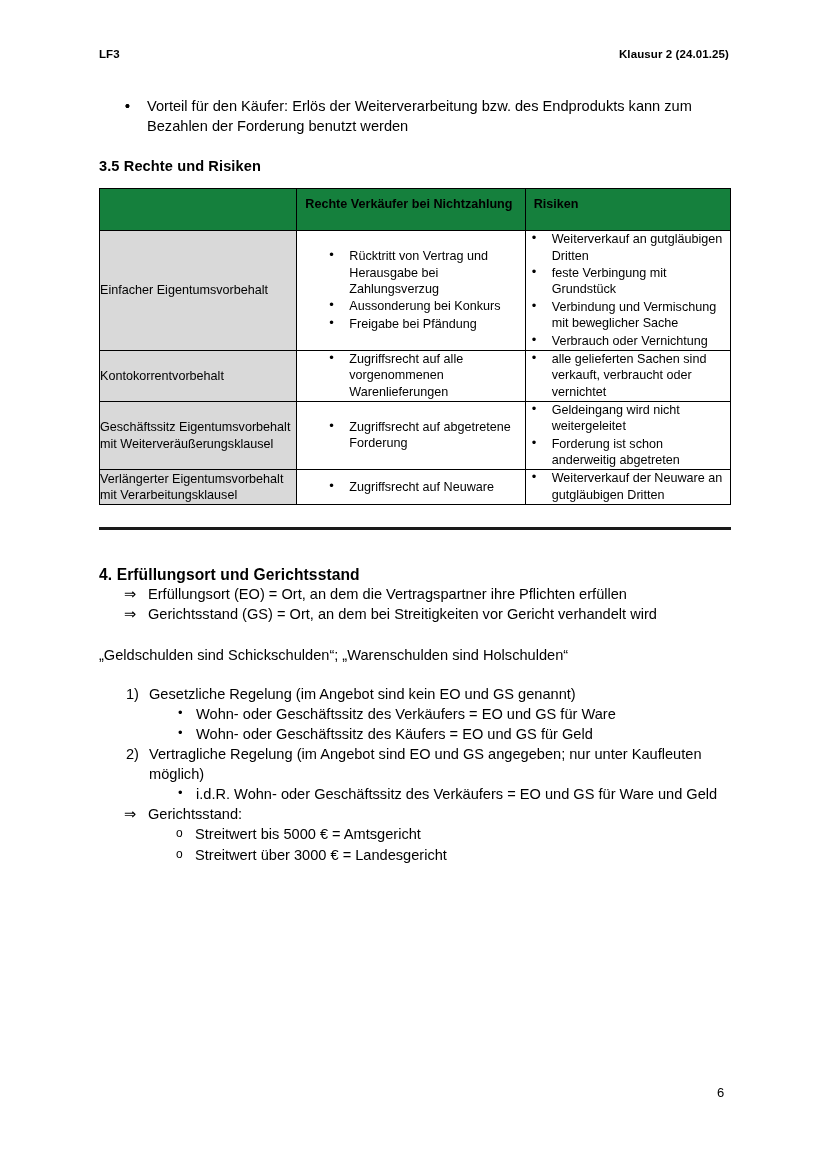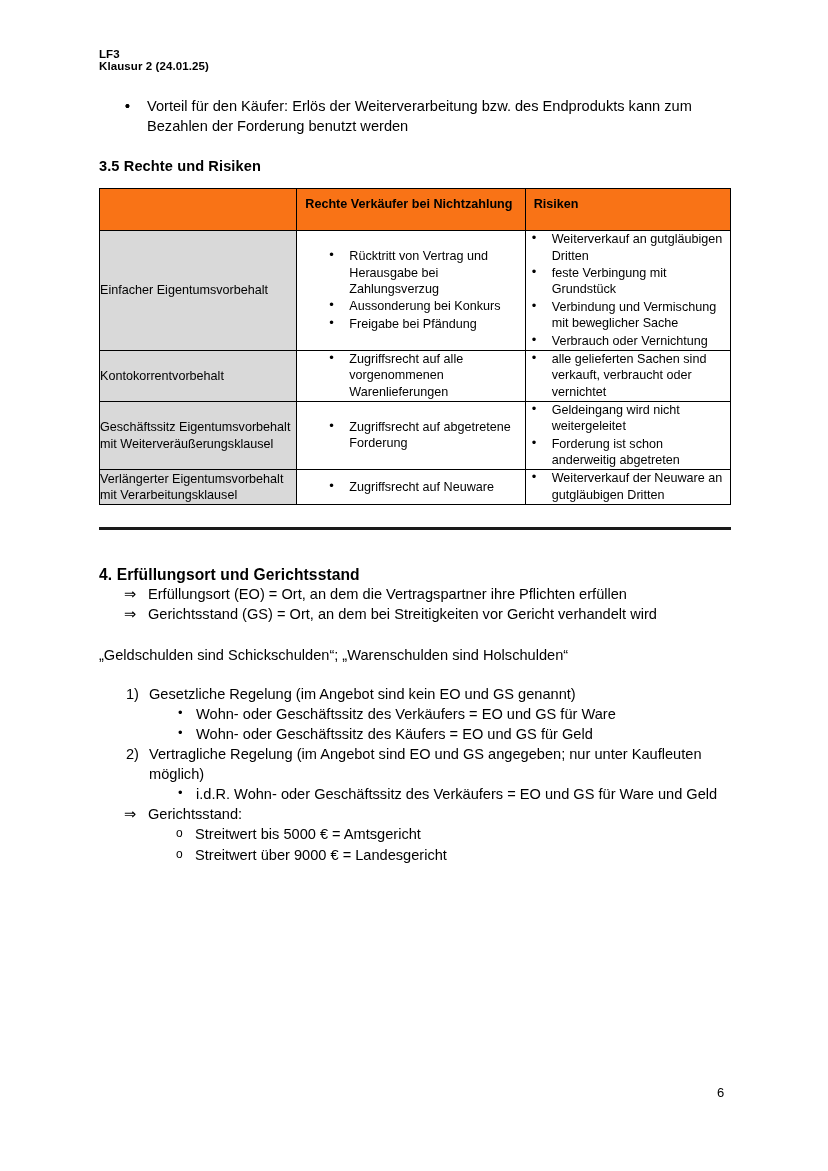--- a/index.html
+++ b/index.html
@@ -27,21 +27,20 @@
     position: absolute;
     top: 48px;
     left: 99px;
     right: 99px;
     display: flex;
     justify-content: space-between;
     align-items: baseline;
     font-size: 11.5px;
     font-weight: bold;
     letter-spacing: 0.1px;
-    flex-direction: column;
   }
 
   
   .content {
     position: absolute;
     top: 96px;
     left: 99px;
     width: 632px;
   }
 
@@ -91,21 +90,21 @@
   table.rights-table td {
     border: 1px solid #000000;
     vertical-align: middle;
     padding: 0;
   }
   col.c1 { width: 197px; }
   col.c2 { width: 228px; }
   col.c3 { width: 205px; }
 
   table.rights-table thead th {
-    background: #f97316;
+    background: #15803d;
     text-align: left;
     font-size: 12.6px;
     font-weight: bold;
     line-height: 1.28;
     padding: 7px 8px 8px 8px;
     vertical-align: top;
     height: 26px;
   }
   table.rights-table thead th.empty { }
 
@@ -421,21 +420,21 @@
       <li>
         <span class="marker">⇒</span>
         <span>Gerichtsstand:</span>
         <ul class="sub-list circle">
           <li>
             <span class="marker">o</span>
             <span>Streitwert bis 5000 € = Amtsgericht</span>
           </li>
           <li>
             <span class="marker">o</span>
-            <span>Streitwert über 9000 € = Landesgericht</span>
+            <span>Streitwert über 3000 € = Landesgericht</span>
           </li>
         </ul>
       </li>
     </ul>
 
   </div>
 
   <div class="page-number">6</div>
 
 </div>

